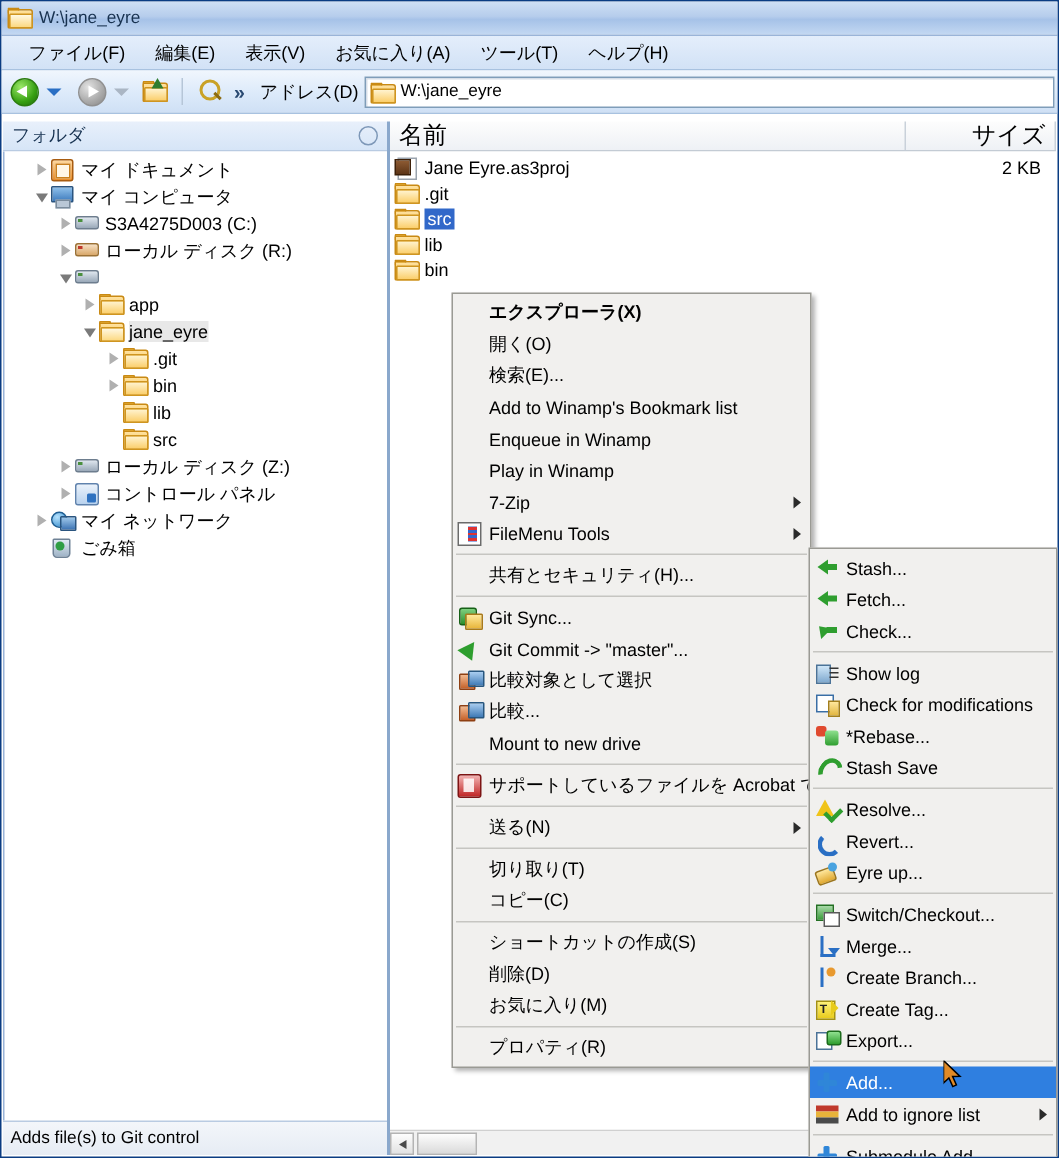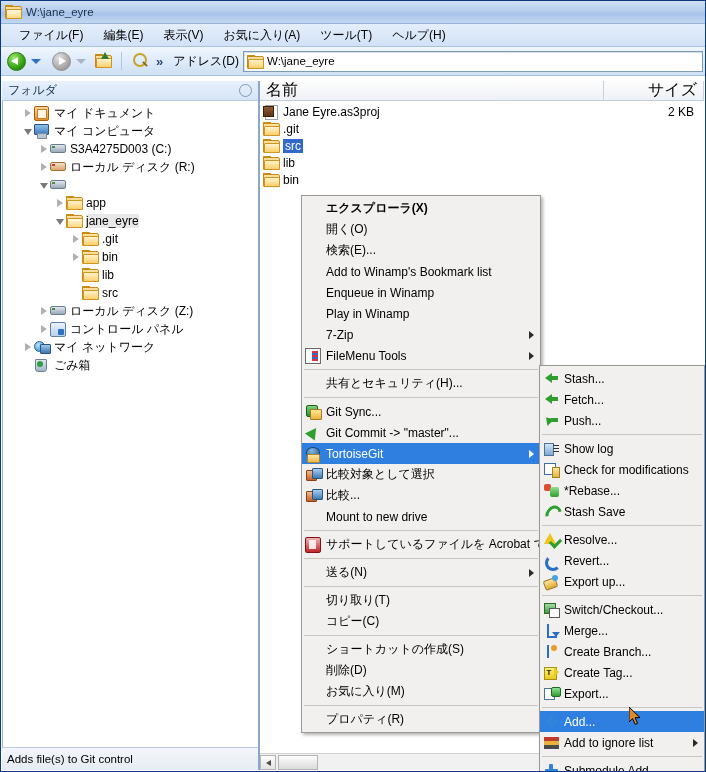--- a/index.html
+++ b/index.html
@@ -643,30 +643,20 @@
           </span>
         </span>
         <span class="lb">Git Sync...</span>
       </div>
       <div class="row">
         <span class="gut">
           <span class="garrow"></span>
         </span>
         <span class="lb">Git Commit -&gt; "master"...</span>
       </div>
-      <div class="row hl">
-        <span class="gut">
-          <span class="tortoise">
-            <span class="sh"></span>
-            <span class="fo"></span>
-          </span>
-        </span>
-        <span class="lb">TortoiseGit</span>
-        <span class="sub"></span>
-      </div>
       <div class="row">
         <span class="gut">
           <span class="cmp">
             <span class="a1"></span>
             <span class="a2"></span>
           </span>
         </span>
         <span class="lb">比較対象として選択</span>
       </div>
       <div class="row">
@@ -743,21 +733,21 @@
         </span>
         <span class="lb">Fetch...</span>
       </div>
       <div class="row">
         <span class="gut">
           <span class="arr-g up">
             <span class="s"></span>
             <span class="t"></span>
           </span>
         </span>
-        <span class="lb">Push...</span>
+        <span class="lb">Check...</span>
       </div>
       <div class="sep"></div>
       <div class="row">
         <span class="gut">
           <span class="showlog">
             <span class="p"></span>
             <span class="l"></span>
           </span>
         </span>
         <span class="lb">Show log</span>
@@ -802,21 +792,21 @@
         </span>
         <span class="lb">Revert...</span>
       </div>
       <div class="row">
         <span class="gut">
           <span class="clean">
             <span class="br"></span>
             <span class="sp"></span>
           </span>
         </span>
-        <span class="lb">Export up...</span>
+        <span class="lb">Eyre up...</span>
       </div>
       <div class="sep"></div>
       <div class="row">
         <span class="gut">
           <span class="switch">
             <span class="a"></span>
             <span class="b"></span>
           </span>
         </span>
         <span class="lb">Switch/Checkout...</span>

